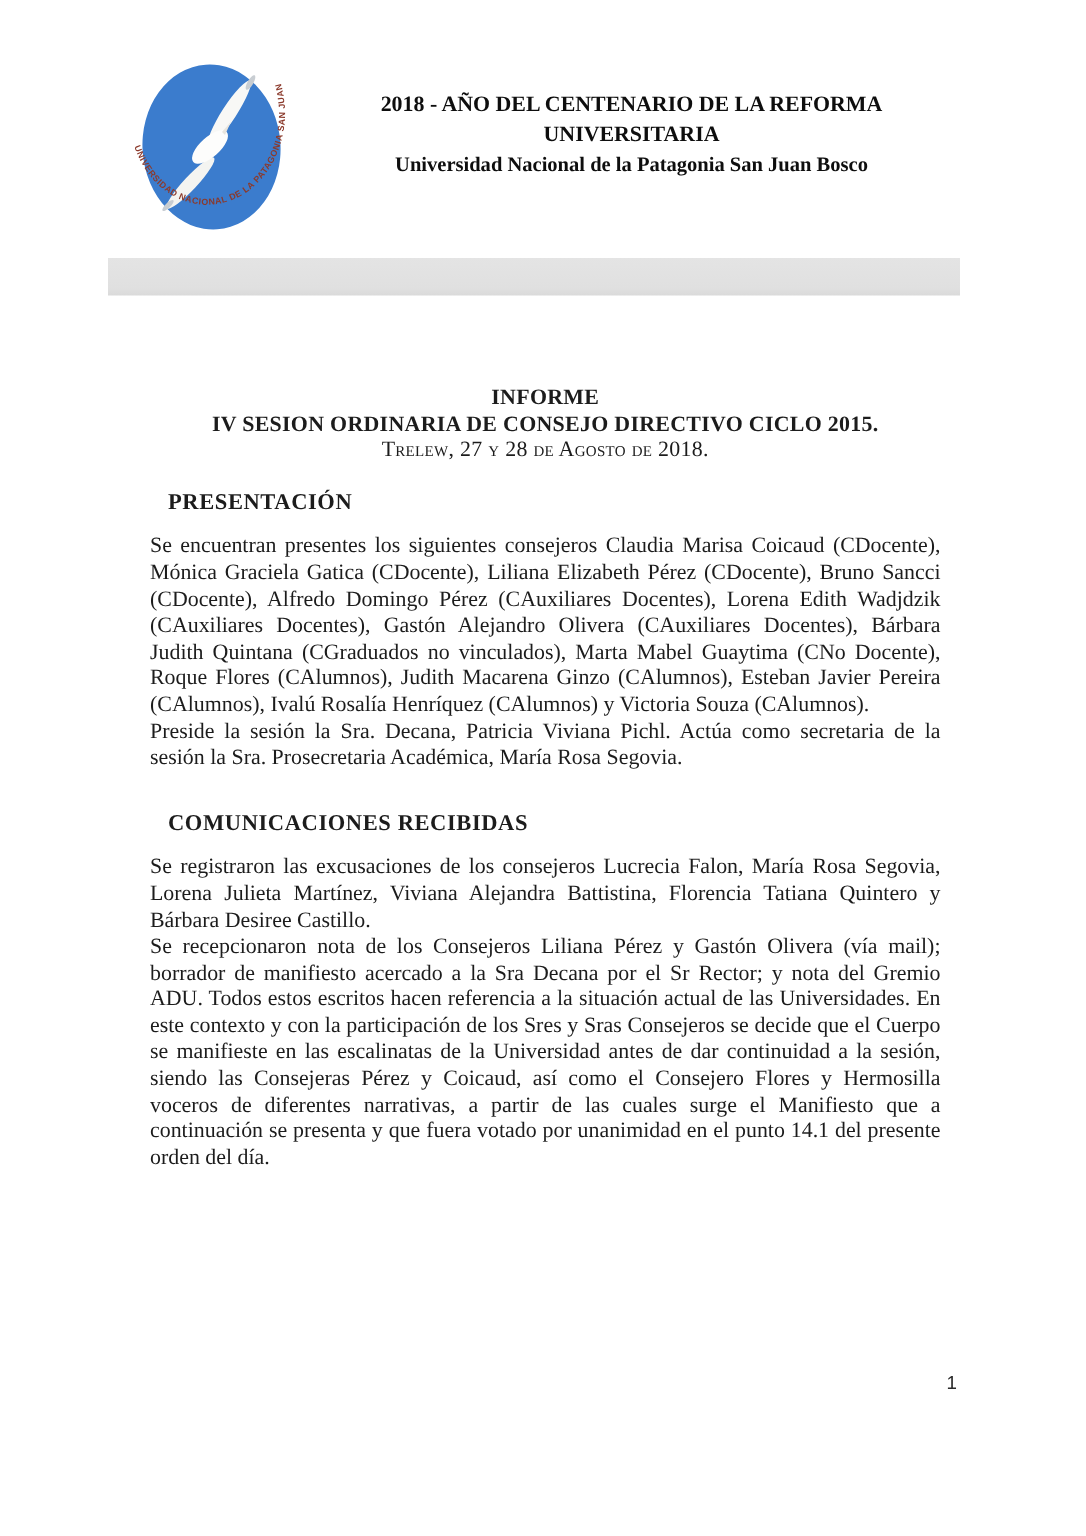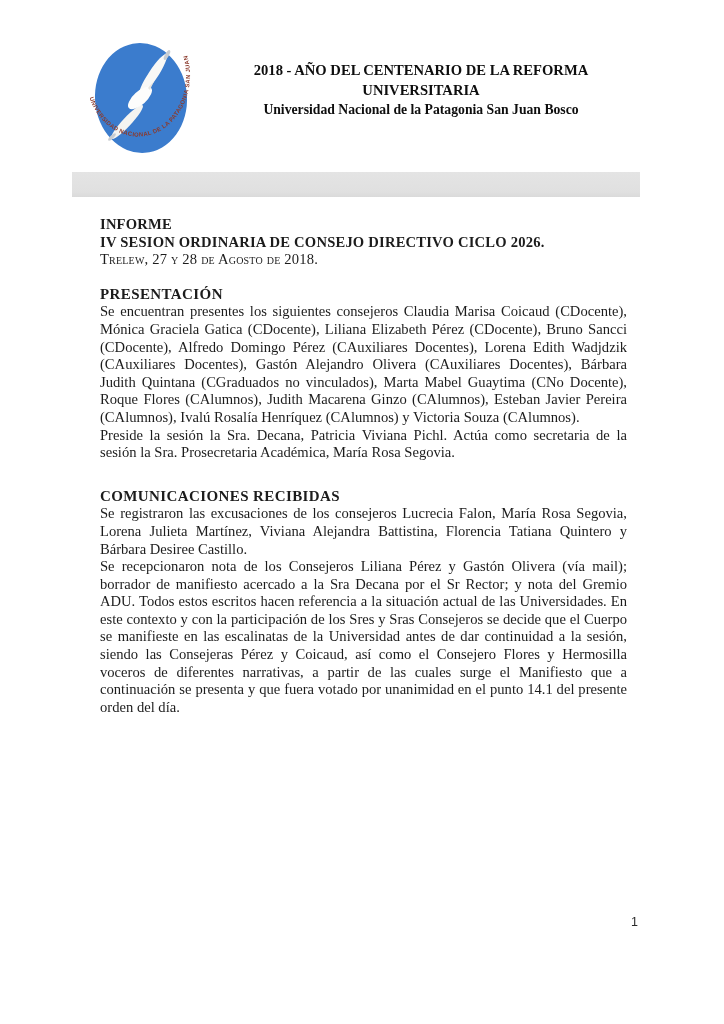--- a/index.html
+++ b/index.html
@@ -26,26 +26,26 @@
   .letterhead .lh-line{font-size:13.7px;line-height:19.5px;}
   .divider{
     position:absolute;left:72px;top:172px;width:568px;height:25px;
     background:linear-gradient(180deg,#e4e4e4 0%,#e0e0e0 80%,#dadada 100%);
   }
   
   .content{
     position:absolute;left:100px;top:216px;width:527px;
     font-size:14.6px;line-height:17.6px;
   }
-  .title-block{text-align:left;}
+  .title-block{text-align:center;margin-top:41px;}
   .title-line{font-weight:bold;letter-spacing:.2px;}
   .date-line{font-variant:small-caps;letter-spacing:.2px;}
   .section-heading{
     font-weight:bold;letter-spacing:.4px;
-    margin:0;font-size:15px;
+    margin:12px;font-size:15px;
   }
   .heading-presentacion{margin-top:17px;}
   .heading-comunicaciones{margin-top:26px;}
   p.para{
     margin:0;text-align:justify;
     text-justify:inter-word;
   }
   .gap-top{margin-top:13px;}
   .blank-top{margin-top:17.6px;}
   
@@ -82,21 +82,21 @@
     <div class="lh-line1">2018 - AÑO DEL CENTENARIO DE LA REFORMA UNIVERSITARIA</div>
     <div class="lh-line">Universidad Nacional de la Patagonia San Juan Bosco</div>
   </div>
 
   <div class="divider"></div>
 
   <div class="content">
 
     <div class="title-block">
       <div class="title-line">INFORME</div>
-      <div class="title-line">IV SESION ORDINARIA DE CONSEJO DIRECTIVO CICLO 2026.</div>
+      <div class="title-line">IV SESION ORDINARIA DE CONSEJO DIRECTIVO CICLO 2015.</div>
       <div class="date-line">Trelew, 27 y 28 de Agosto de 2018.</div>
     </div>
 
     <h2 class="section-heading heading-presentacion">PRESENTACIÓN</h2>
 
 
     <p class="para blank-top">Se encuentran presentes los siguientes consejeros Claudia Marisa Coicaud (CDocente), Mónica Graciela Gatica (CDocente), Liliana Elizabeth Pérez (CDocente), Bruno Sancci (CDocente), Alfredo Domingo Pérez (CAuxiliares Docentes), Lorena Edith Wadjdzik (CAuxiliares Docentes), Gastón Alejandro Olivera (CAuxiliares Docentes), Bárbara Judith Quintana (CGraduados no vinculados), Marta Mabel Guaytima (CNo Docente), Roque Flores (CAlumnos), Judith Macarena Ginzo (CAlumnos), Esteban Javier Pereira (CAlumnos), Ivalú Rosalía Henríquez (CAlumnos) y Victoria Souza (CAlumnos).</p>
 
     <p class="para">Preside la sesión la Sra. Decana, Patricia Viviana Pichl. Actúa como secretaria de la sesión la Sra. Prosecretaria Académica, María Rosa Segovia.</p>
 

